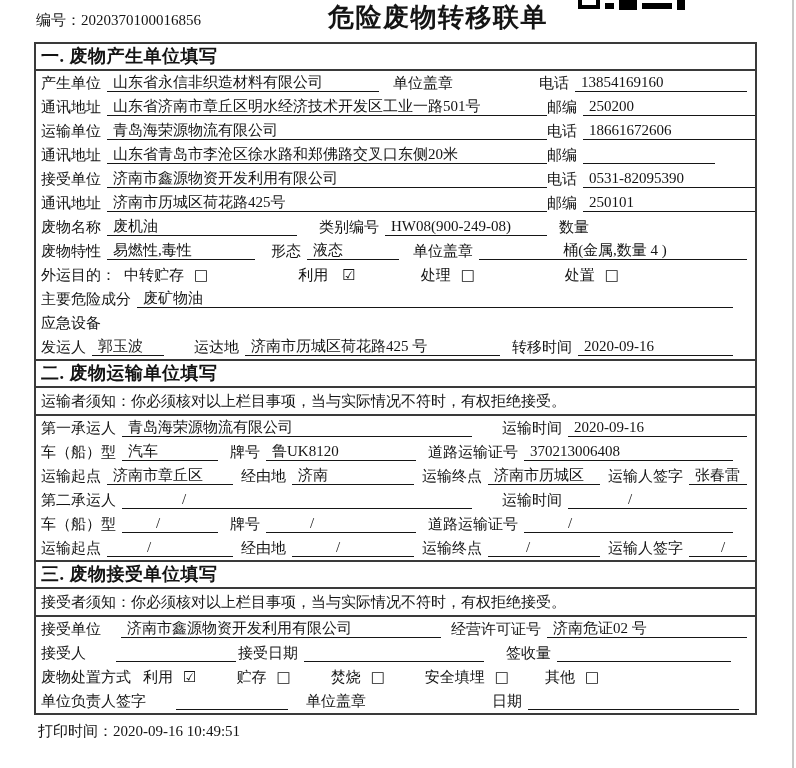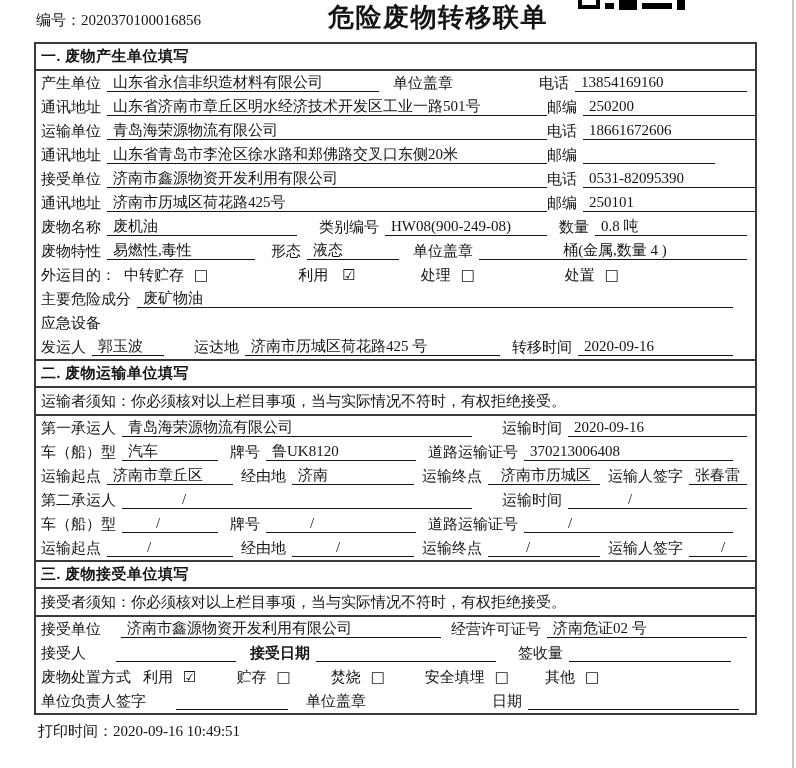--- a/index.html
+++ b/index.html
@@ -21,21 +21,21 @@
   .title{position:absolute;left:328px;top:0;margin:0;font-size:26px;font-weight:bold;letter-spacing:1.5px;white-space:nowrap;}
   .qr{position:absolute;left:578px;top:0;height:11px;display:flex;align-items:flex-start;gap:5px;overflow:hidden;}
   .qr span{display:block;flex:none;}
   .qr-a{width:22px;height:18px;border:4px solid #000;margin-top:-9px;background:#fff;}
   .qr-b{width:9px;height:6px;background:#000;margin-top:3px;}
   .qr-c{width:18px;height:10px;background:#000;}
   .qr-d{width:30px;height:6px;background:#000;margin-top:3px;}
   .qr-e{width:8px;height:10px;background:#000;}
   .form{margin-left:34px;width:723px;border:2px solid var(--border);}
   .section + .section{border-top:2px solid var(--border);}
-  .sec-header{font-weight:bold;font-size:15px;height:27px;line-height:25px;padding-left:5px;
+  .sec-header{font-weight:bold;font-size:18px;height:27px;line-height:25px;padding-left:5px;
     border-bottom:2px solid var(--border);letter-spacing:0.5px;white-space:nowrap;}
   .row{display:flex;align-items:flex-end;height:24px;padding:0 8px 3px 5px;font-size:15px;white-space:nowrap;}
   .row.note{display:block;height:28px;line-height:26px;border-bottom:2px solid var(--border);padding:0 8px 0 5px;}
   .lbl{flex:0 0 auto;margin-right:6px;line-height:18px;}
   .val{flex:0 0 auto;border-bottom:1px solid var(--underline);padding:0 2px 0 6px;line-height:18px;min-height:19px;overflow:visible;}
   .sp{flex:1 1 auto;}
   .cb{flex:0 0 auto;font-family:"DejaVu Sans","Liberation Sans",sans-serif;font-size:15px;line-height:17px;}
   .print-time{margin:7px 0 0 38px;font-size:15px;white-space:nowrap;}
 </style>
 </head>
@@ -100,21 +100,20 @@
           <span class="sp"></span>
           <span class="lbl">邮编</span>
           <span class="val" style="width: 172px;">250101</span>
         </div>
         <div class="row">
           <span class="lbl">废物名称</span>
           <span class="val" style="width: 190px;">废机油</span>
           <span class="lbl" style="margin-left: 22px;">类别编号</span>
           <span class="val" style="width: 162px;">HW08(900-249-08)</span>
           <span class="lbl" style="margin-left: 12px;">数量</span>
-          <span class="val" style="flex: 1 1 auto;">0.8 吨</span>
         </div>
         <div class="row">
           <span class="lbl">废物特性</span>
           <span class="val" style="width: 148px;">易燃性,毒性</span>
           <span class="lbl" style="margin-left: 16px;">形态</span>
           <span class="val" style="width: 92px;">液态</span>
           <span class="lbl" style="margin-left: 14px;">单位盖章</span>
           <span class="val" style="flex: 1 1 auto; text-align: center;">桶(金属,数量 4 )</span>
         </div>
         <div class="row">
@@ -160,21 +159,21 @@
           <span class="val" style="width: 150px;">鲁UK8120</span>
           <span class="lbl" style="margin-left: 12px;">道路运输证号</span>
           <span class="val" style="flex: 1 1 auto; margin-right: 14px;">370213006408</span>
         </div>
         <div class="row">
           <span class="lbl">运输起点</span>
           <span class="val" style="width: 126px;">济南市章丘区</span>
           <span class="lbl" style="margin-left: 8px;">经由地</span>
           <span class="val" style="width: 122px;">济南</span>
           <span class="lbl" style="margin-left: 8px;">运输终点</span>
-          <span class="val" style="width: 112px; text-align: center;">济南市历城区</span>
+          <span class="val" style="width: 112px;">济南市历城区</span>
           <span class="lbl" style="margin-left: 8px;">运输人签字</span>
           <span class="val" style="flex: 1 1 auto;">张春雷</span>
         </div>
         <div class="row">
           <span class="lbl">第二承运人</span>
           <span class="val" style="width: 350px; padding-left: 60px;">/</span>
           <span class="lbl" style="margin-left: 30px;">运输时间</span>
           <span class="val" style="flex: 1 1 auto; padding-left: 60px;">/</span>
         </div>
         <div class="row">
@@ -201,21 +200,21 @@
         <div class="row note">接受者须知：你必须核对以上栏目事项，当与实际情况不符时，有权拒绝接受。</div>
         <div class="row">
           <span class="lbl" style="margin-right: 20px;">接受单位</span>
           <span class="val" style="width: 320px;">济南市鑫源物资开发利用有限公司</span>
           <span class="lbl" style="margin-left: 10px;">经营许可证号</span>
           <span class="val" style="flex: 1 1 auto;">济南危证02 号</span>
         </div>
         <div class="row">
           <span class="lbl">接受人</span>
           <span class="val" style="width: 120px; margin-left: 24px;"></span>
-          <span class="lbl" style="margin-left: 14px; font-weight: bold;">接受日期</span>
+          <span class="lbl" style="margin-left: 2px;">接受日期</span>
           <span class="val" style="width: 180px;"></span>
           <span class="lbl" style="margin-left: 22px;">签收量</span>
           <span class="val" style="flex: 1 1 auto; margin-right: 16px;"></span>
         </div>
         <div class="row">
           <span class="lbl">废物处置方式</span>
           <span class="lbl" style="margin-left: 6px;">利用</span>
           <span class="cb" style="margin-left: 4px;">☑</span>
           <span class="lbl" style="margin-left: 40px;">贮存</span>
           <span class="cb" style="margin-left: 4px;">□</span>

